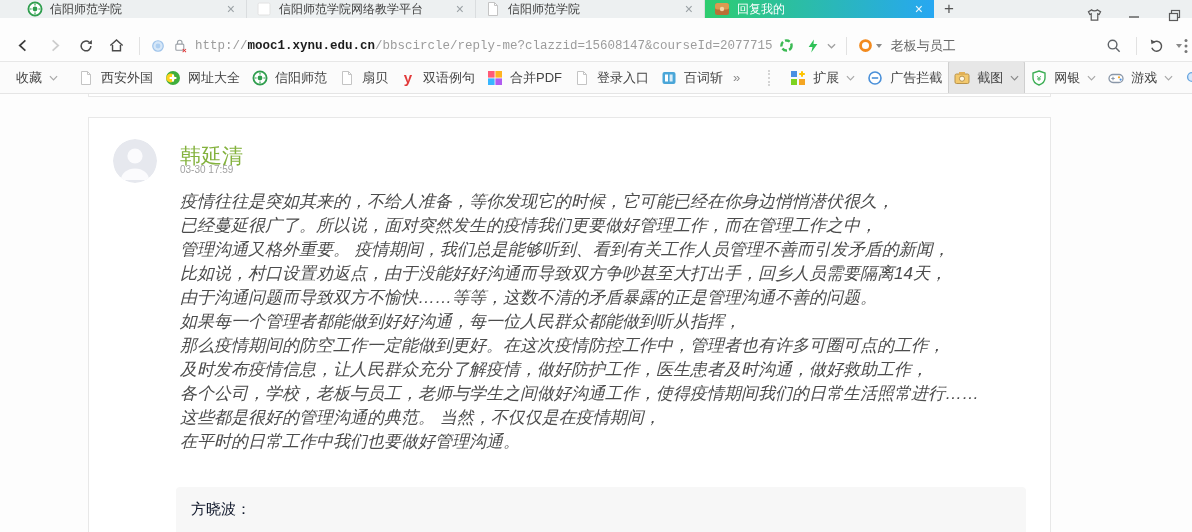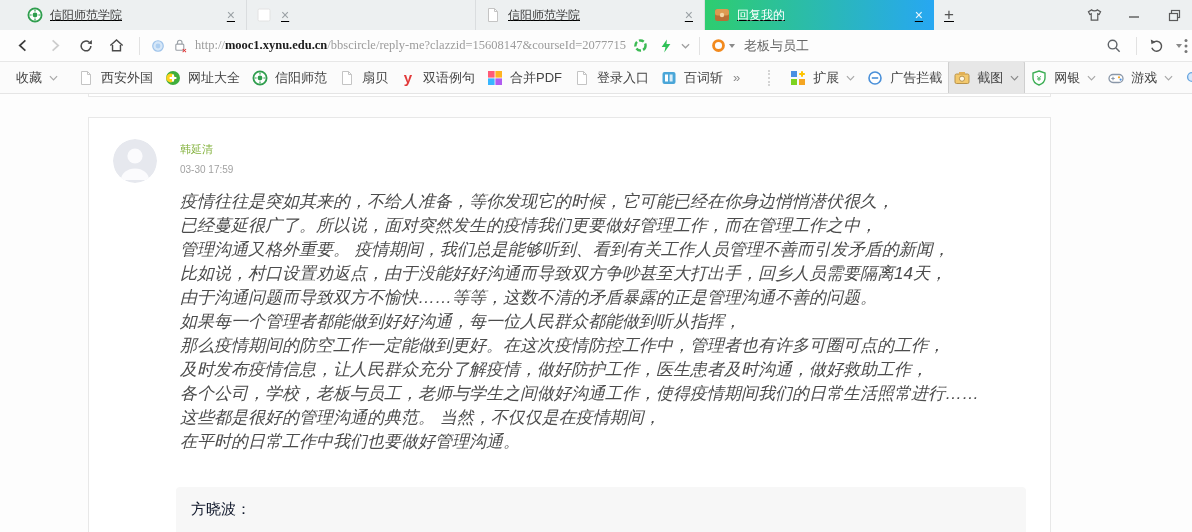--- a/index.html
+++ b/index.html
@@ -1,37 +1,37 @@
 <!DOCTYPE html>
 <html><head>
 <meta charset="utf-8">
 <style>
   html,body{margin:0;padding:0;}
   body{font-family:"Liberation Sans","DejaVu Sans",sans-serif;background:#fff;}
   .screen{position:relative;width:1192px;height:532px;overflow:hidden;background:#fdfdfd;}
 
   
-  .tabbar{position:absolute;top:0;left:0;right:0;height:30px;background:#edf0f1;display:flex;align-items:stretch;padding-left:18px;box-sizing:border-box;text-decoration:underline;}
+  .tabbar{position:absolute;top:0;left:0;right:0;height:18px;background:#edf0f1;display:flex;align-items:stretch;padding-left:18px;box-sizing:border-box;}
   .tab{width:229px;box-sizing:border-box;display:flex;align-items:center;gap:7px;padding:0 9px;font-size:12px;color:#404040;border-right:1px solid #dadddf;cursor:default;}
   .tab .tab-title{flex:1;white-space:nowrap;overflow:hidden;text-overflow:clip;}
   .tab .tab-close{color:#9aa0a4;font-size:14px;line-height:14px;padding:0 2px;}
   .tab.active{background:linear-gradient(90deg,#2ecd6f,#27a7f2);color:#fff;border-right:none;}
   .tab.active .tab-close{color:rgba(255,255,255,.92);}
   .favicon{width:16px;height:16px;flex:0 0 16px;}
   .favicon svg{display:block;}
   .newtab{width:30px;display:flex;align-items:center;justify-content:center;font-size:17px;color:#555;}
   .wincontrols{position:absolute;right:6px;top:0;height:30px;display:flex;align-items:center;gap:16px;}
   .winbtn{width:24px;height:24px;display:flex;align-items:center;justify-content:center;}
 
   
   .toolbar{position:absolute;top:30px;left:0;right:0;height:32px;background:#fdfdfd;border-bottom:1px solid #e7e7e7;display:flex;align-items:center;padding-left:8px;box-sizing:border-box;}
   .navbtn{width:31px;height:30px;display:flex;align-items:center;justify-content:center;}
   .vsep{width:1px;height:18px;background:#e2e2e2;margin:0 7px;flex:0 0 1px;}
   .addr-icon{width:22px;display:flex;align-items:center;justify-content:center;}
-  .url{margin-left:4px;font-family:Liberation Serif, serif;font-size:12.5px;color:#9c9c9c;white-space:nowrap;}
+  .url{margin-left:4px;font-family:Liberation Mono, monospace;font-size:12.5px;color:#9c9c9c;white-space:nowrap;}
   .url .host{color:#1c1c1c;font-weight:bold;}
   .pagetool{width:24px;height:24px;display:flex;align-items:center;justify-content:center;margin-left:2px;}
   .chev{width:14px;height:24px;display:flex;align-items:center;justify-content:center;}
   .engine{display:flex;align-items:center;margin-left:4px;}
   .caret{width:0;height:0;border-left:3.5px solid transparent;border-right:3.5px solid transparent;border-top:4px solid #8a8a8a;margin-left:3px;}
   .query{margin-left:9px;font-size:13px;color:#666;white-space:nowrap;}
   .tb-spacer{flex:1;}
   .moredots{width:8px;height:24px;overflow:hidden;display:flex;align-items:center;}
 
   
@@ -42,21 +42,21 @@
   .bm-chev svg{display:block;}
   .overflow-ind{color:#8a8a8a;font-size:13px;margin:0 4px;flex:0 0 auto;}
   .dotsep{width:2px;height:16px;border-left:2px dotted #d4d4d4;margin:0 12px 0 24px;flex:0 0 2px;}
   .bm.hl{background:#e7e7e7;border:1px solid #cfcfcf;padding:7px 5px;}
 
   
   .content{position:absolute;top:94px;left:0;right:0;bottom:0;background:#fdfdfd;overflow:hidden;}
   .prev-card{position:absolute;left:88px;top:-8px;width:963px;height:11px;background:#fff;border:1px solid #e8e8e8;border-top:none;box-sizing:border-box;}
   .card{position:absolute;left:88px;top:23px;width:963px;height:440px;background:#fff;border:1px solid #e8e8e8;border-bottom:none;box-sizing:border-box;}
   .avatar{position:absolute;left:24px;top:21px;width:44px;height:44px;border-radius:50%;overflow:hidden;}
-  .author{position:absolute;left:91px;top:24px;font-size:11px;color:#84b23e;}
+  .author{position:absolute;left:91px;top:24px;font-size:21px;color:#84b23e;}
   .ptime{position:absolute;left:91px;top:46px;font-size:10px;color:#a2a2a2;text-align:center;}
   .pbody{position:absolute;left:91px;top:72px;width:872px;font-size:17px;line-height:24px;color:#4c4c4c;white-space:pre-line;font-style:italic;}
   .quote{position:absolute;left:87px;top:369px;width:850px;height:70px;background:#f7f7f7;border-radius:4px;box-sizing:border-box;padding:13px 15px;}
   .quote-author{font-size:15px;color:#0f172a;}
 </style>
 </head>
 <body>
 
 <div class="screen">
 
@@ -71,20 +71,21 @@
       </span>
       <span class="tab-title">信阳师范学院</span>
       <span class="tab-close">×</span>
     </div>
     <div class="tab">
       <span class="favicon">
         <svg viewBox="0 0 16 16">
             <rect x="2" y="2" width="12" height="12" rx="1.5" fill="#fff" stroke="#e2e2e2"></rect>
           </svg>
       </span>
+      <span class="tab-title">信阳师范学院网络教学平台</span>
       <span class="tab-close">×</span>
     </div>
     <div class="tab">
       <span class="favicon">
         <svg viewBox="0 0 16 16">
             <path d="M3.5 1.5h6l3 3v10h-9z" fill="#fff" stroke="#c4c4c4"></path>
             <path d="M9.5 1.5v3h3" fill="none" stroke="#c4c4c4"></path>
           </svg>
       </span>
       <span class="tab-title">信阳师范学院</span>

